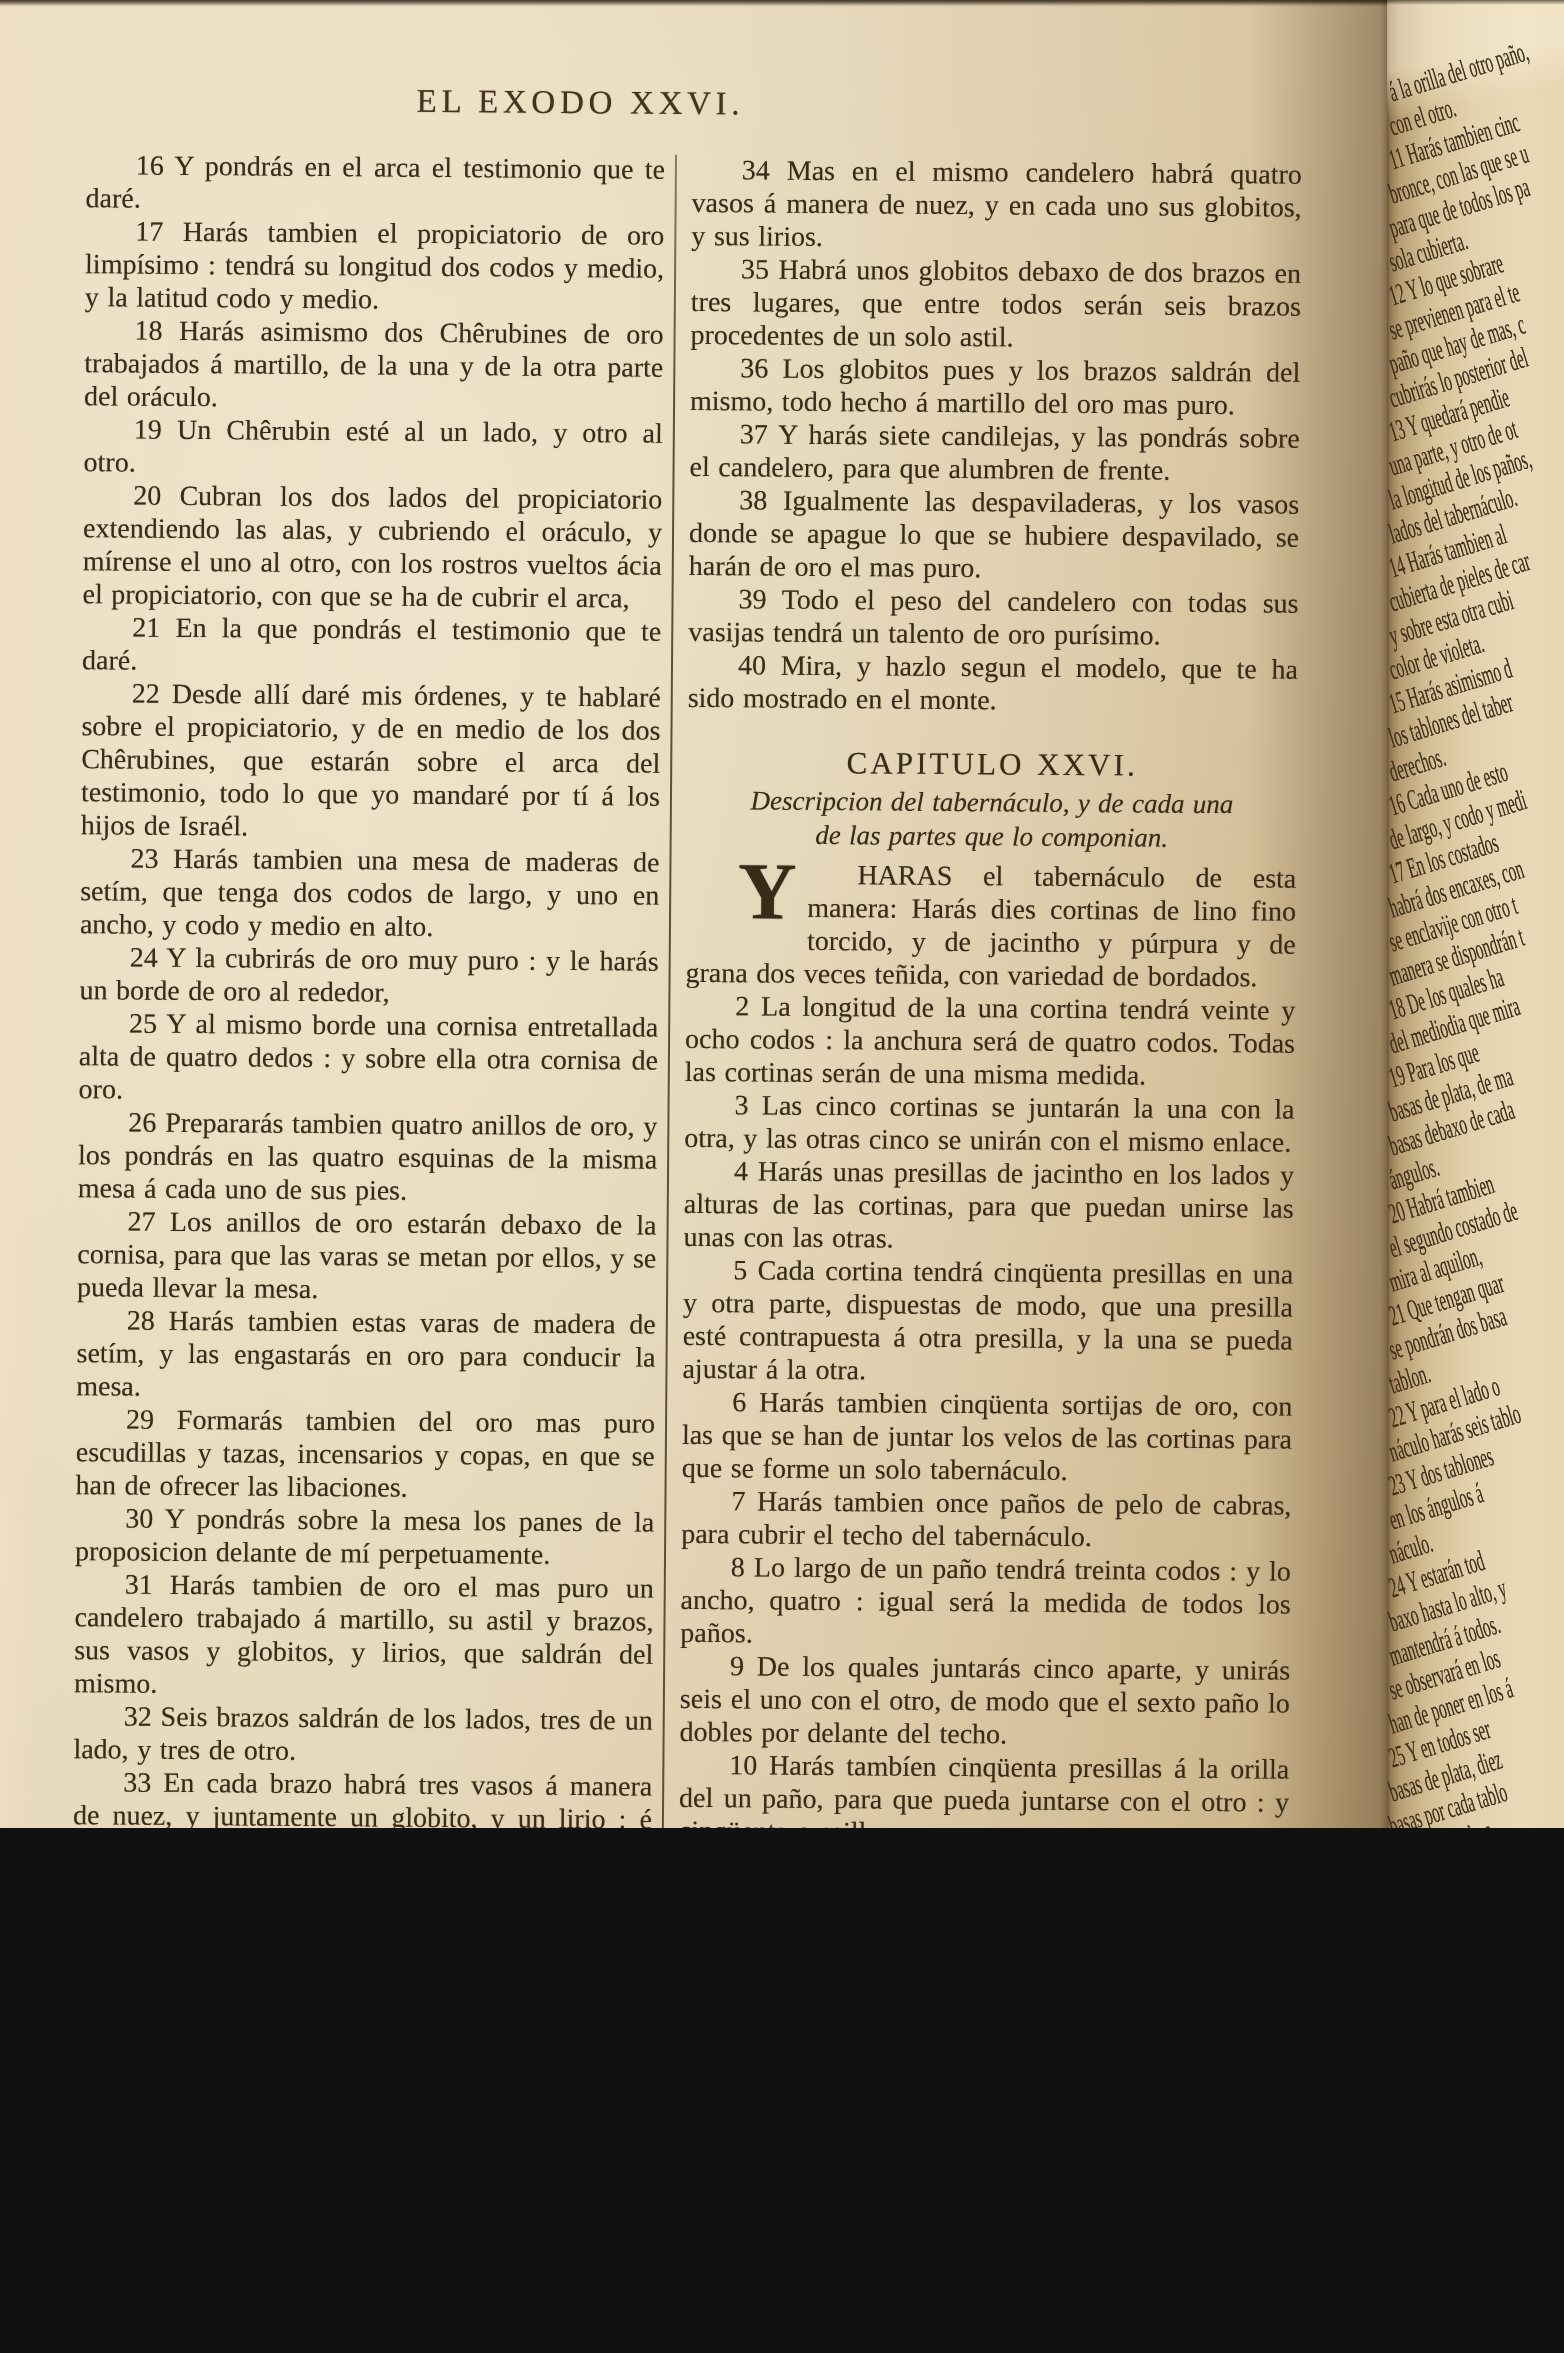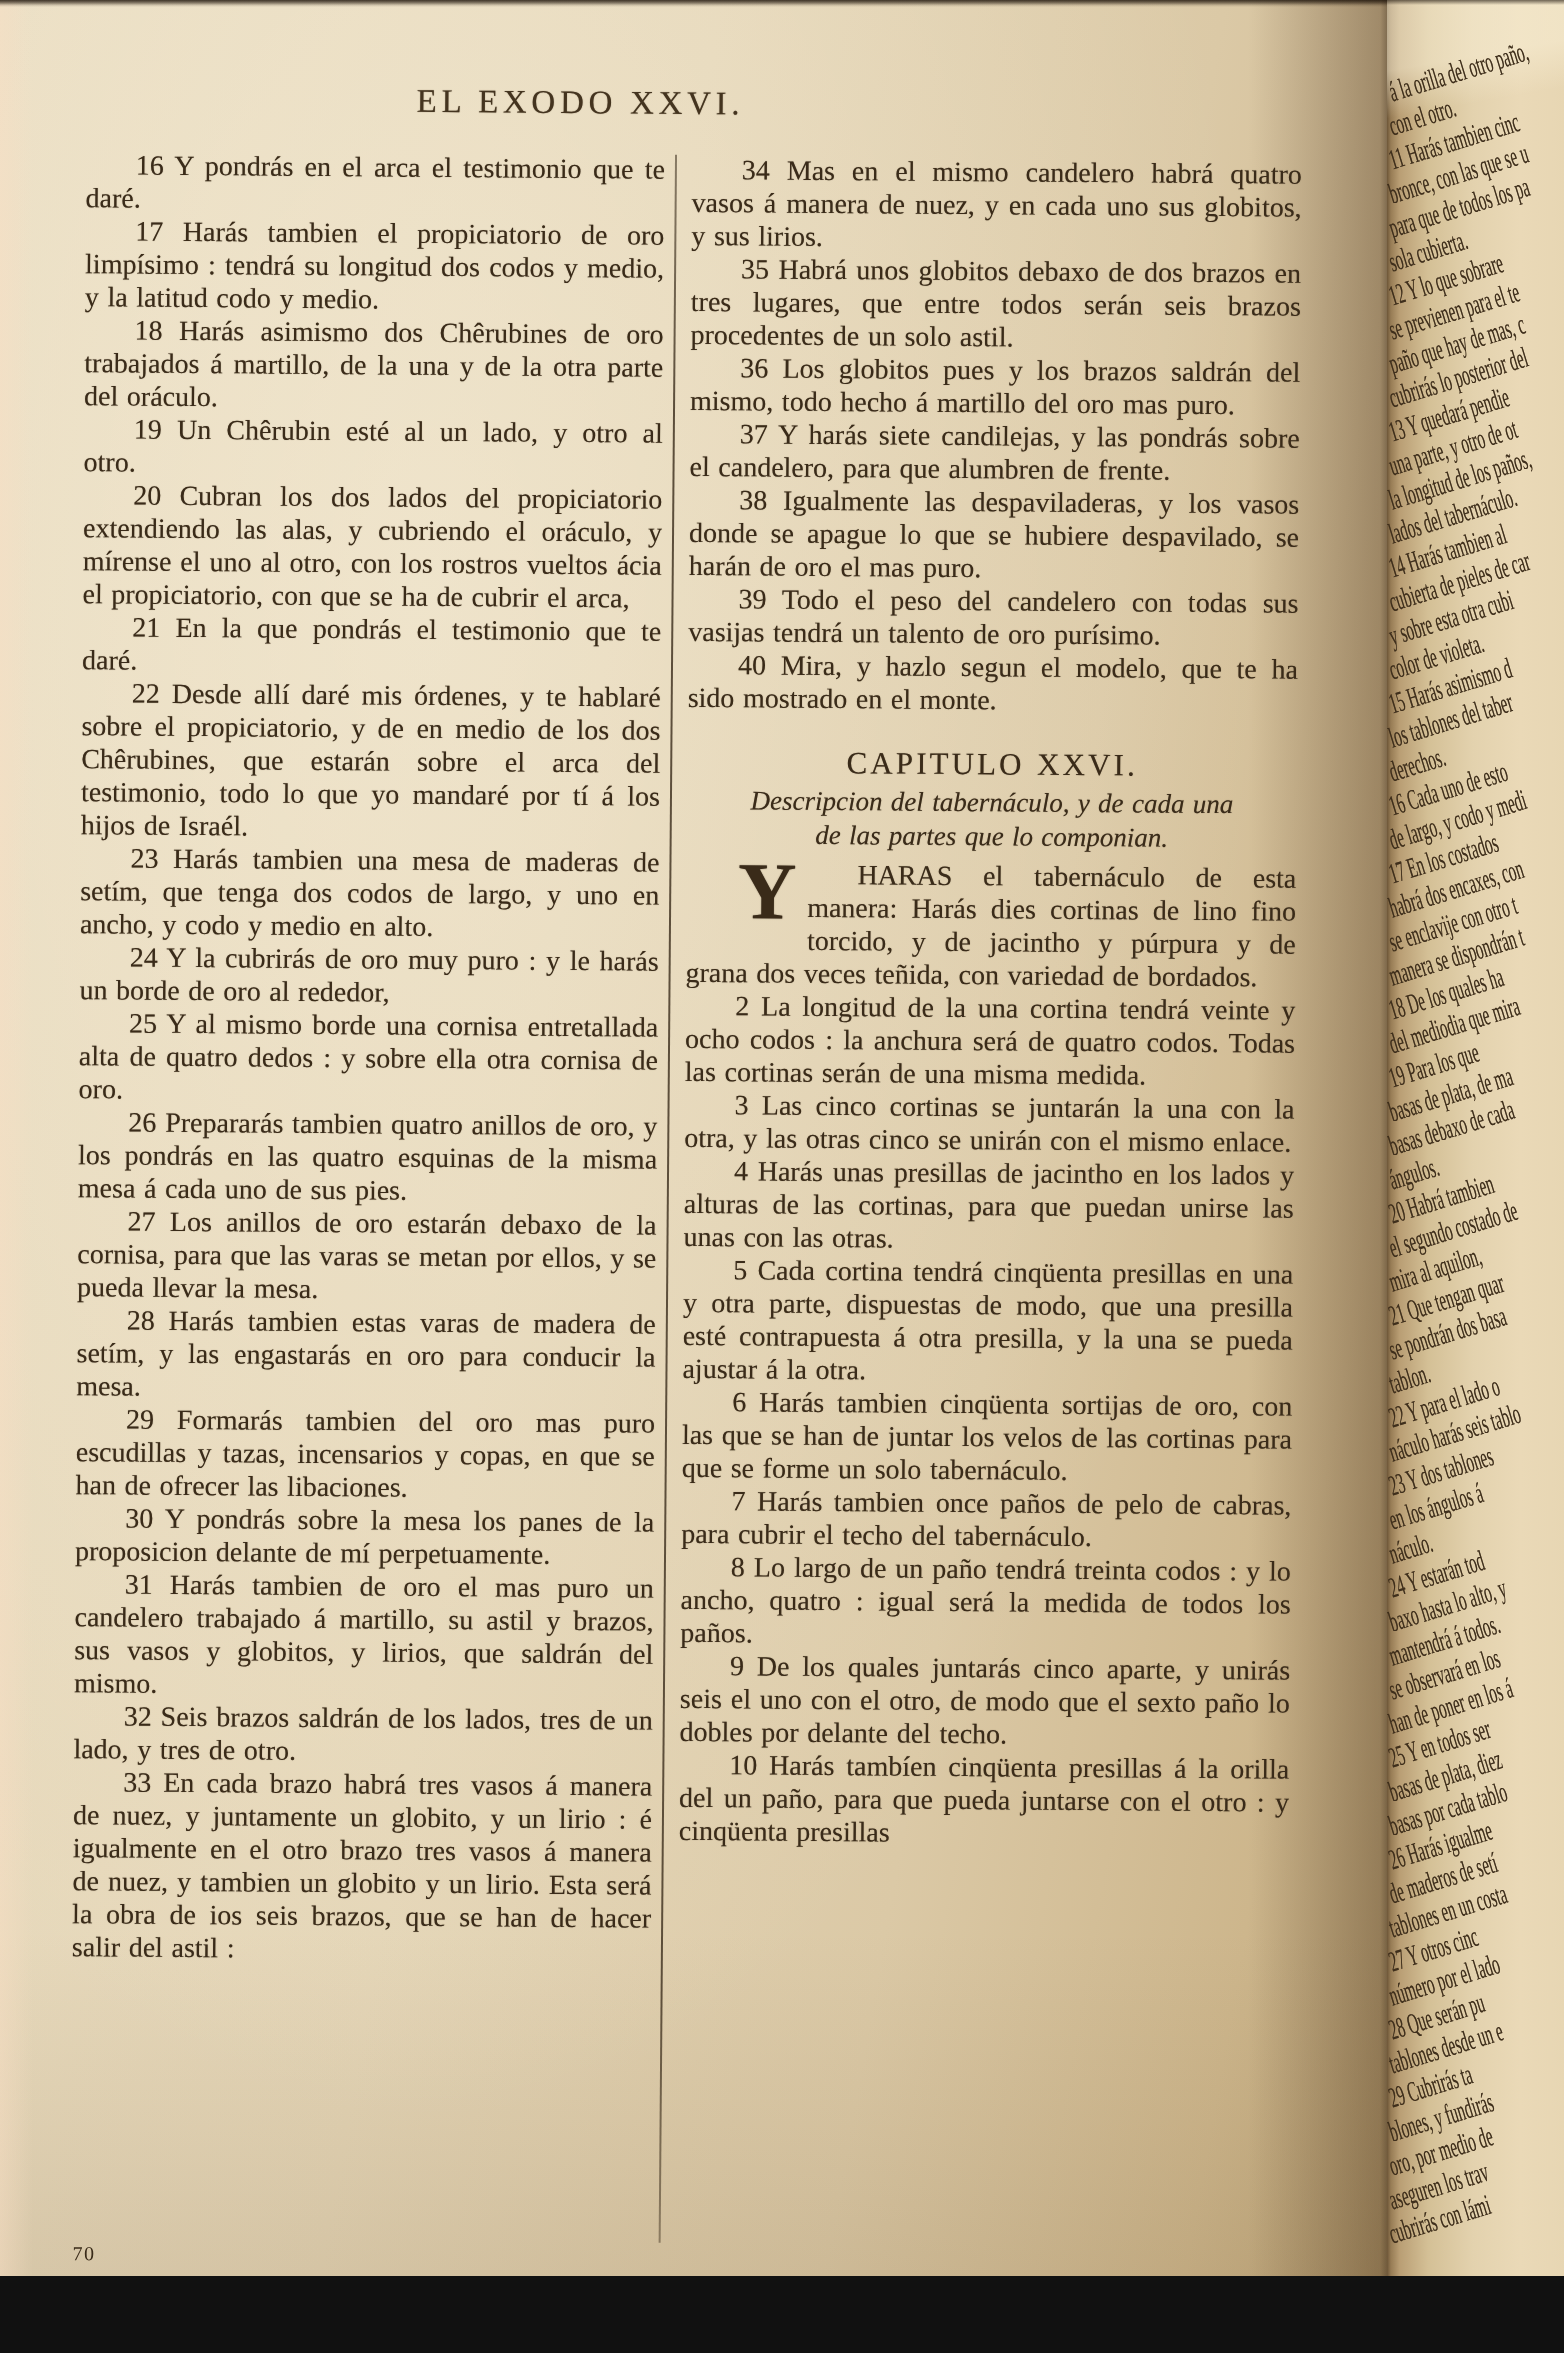--- a/index.html
+++ b/index.html
@@ -1,16 +1,16 @@
 <!DOCTYPE html>
 <html style="font-size:12.5px"><head>
 <meta charset="utf-8">
 <style>
   html,body{margin:0;padding:0;background:#111;}
-  .photo{position:relative;width:1565px;height:2276px;overflow:hidden;
+  .photo{position:relative;width:1565px;height:1828px;overflow:hidden;
     font-family:"Liberation Serif","DejaVu Serif",serif;color:#3a2b19;}
   
   .main-page{position:absolute;left:0;top:0;width:1387px;height:2354px;
     background:
       linear-gradient(to bottom, rgba(35,22,10,.55) 0px, rgba(35,22,10,0) 7px),
       linear-gradient(to right, rgba(248,222,196,.5) 0px, rgba(248,222,196,0) 33px),
       linear-gradient(to right, rgba(0,0,0,0) 90%, rgba(74,50,26,.38) 99.5%, rgba(60,40,20,.55) 100%),
       radial-gradient(ellipse at 30% 25%, rgba(255,249,233,.38), rgba(255,249,233,0) 62%),
       linear-gradient(to bottom, rgba(0,0,0,0) 82%, rgba(110,82,46,.16) 100%),
       linear-gradient(100deg,#e9dcc0 0%,#e4d5b6 40%,#dbc9a6 68%,#cdb68c 88%,#bca477 100%);}

